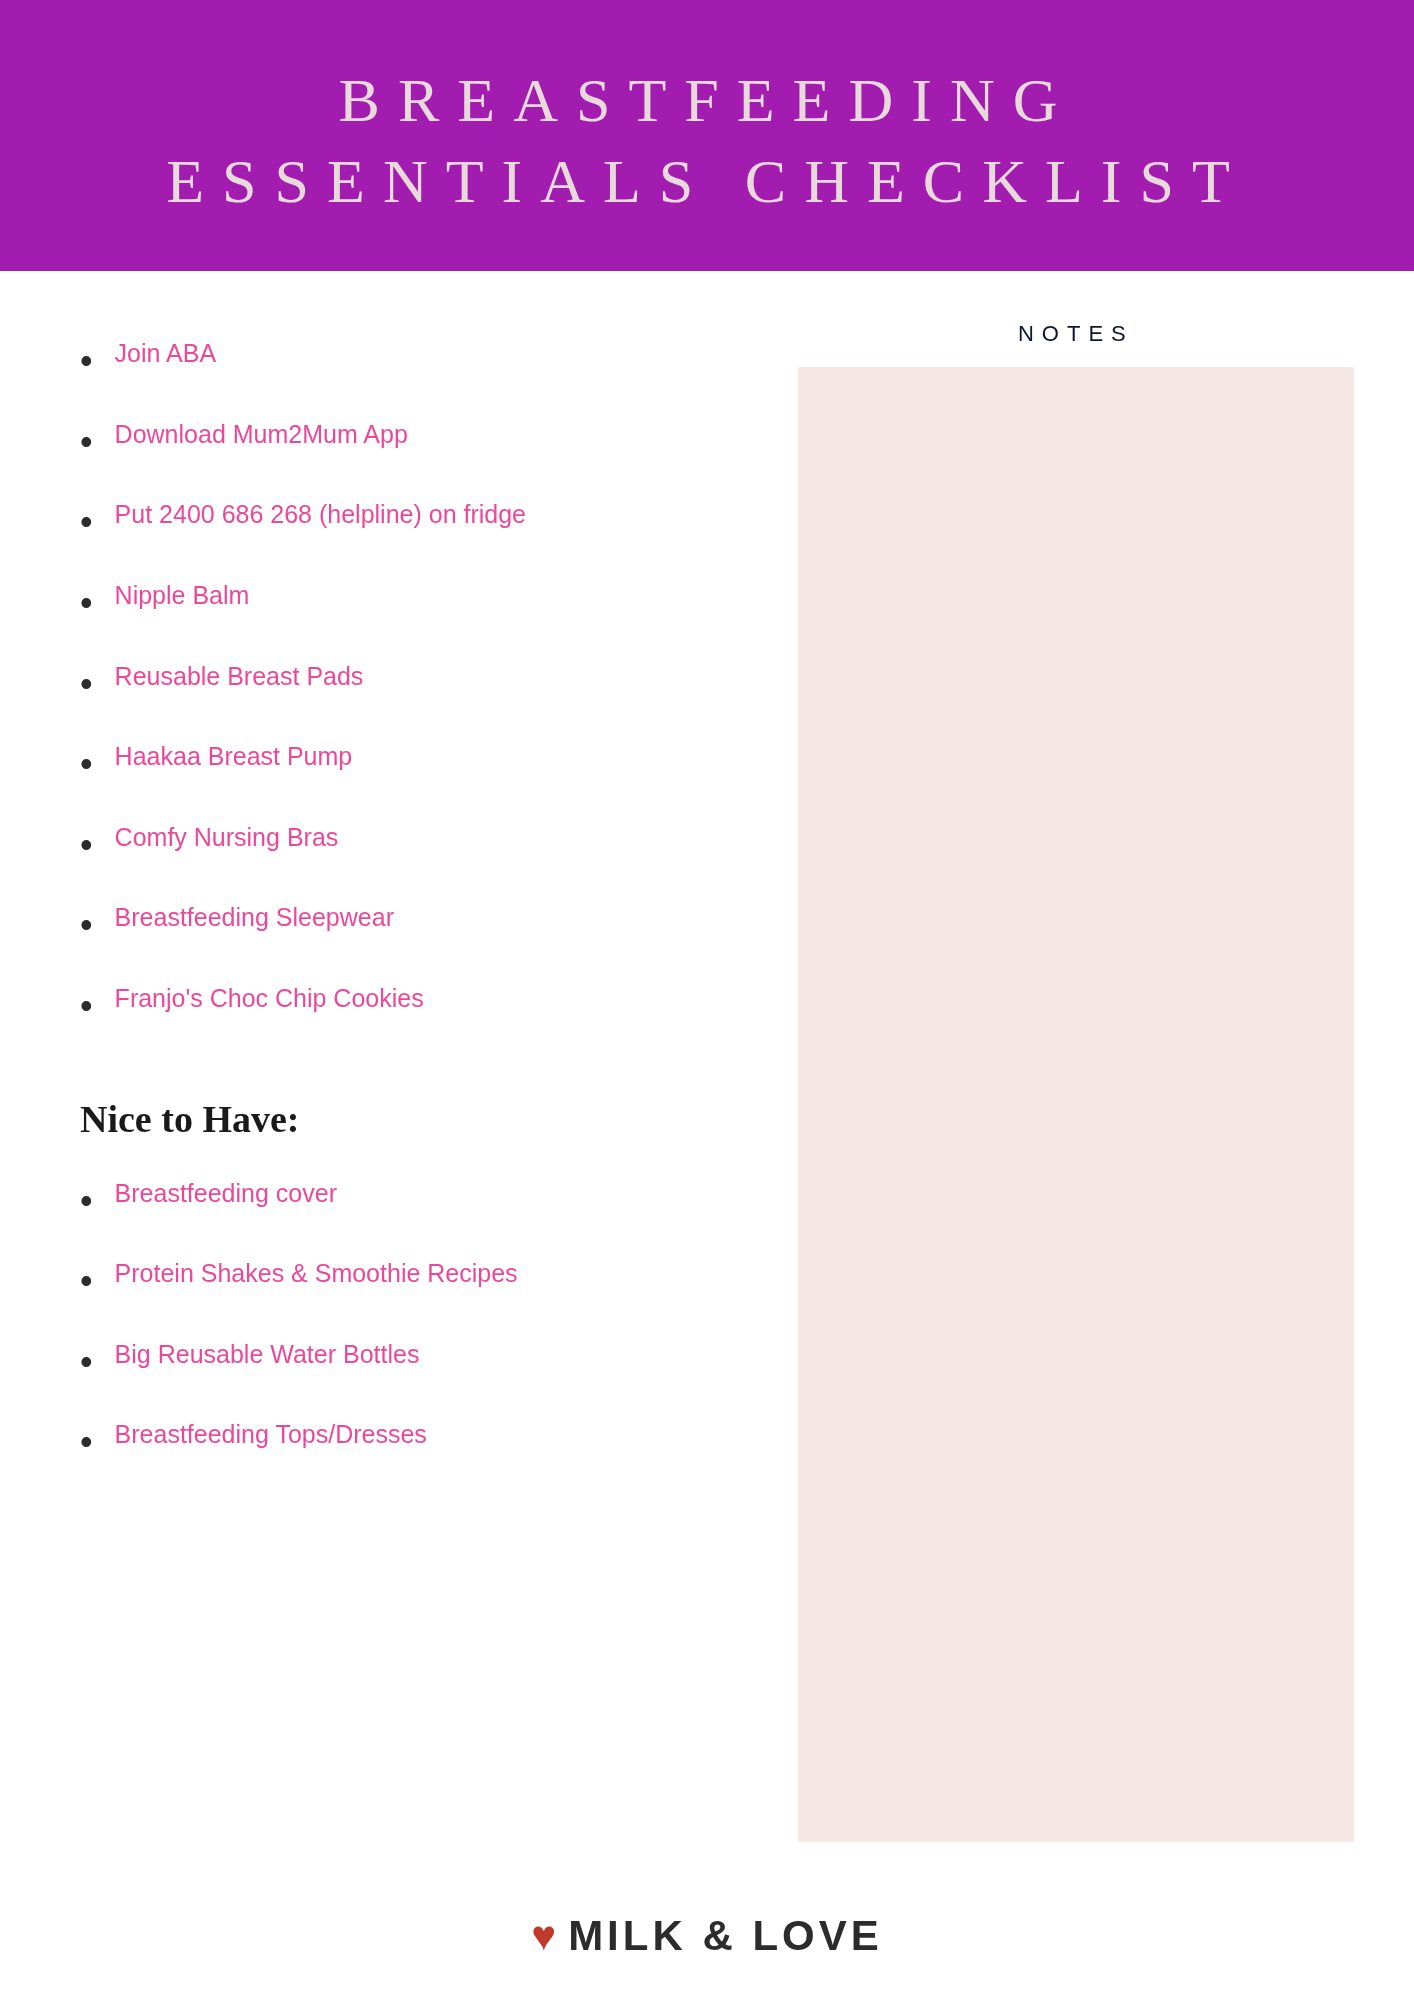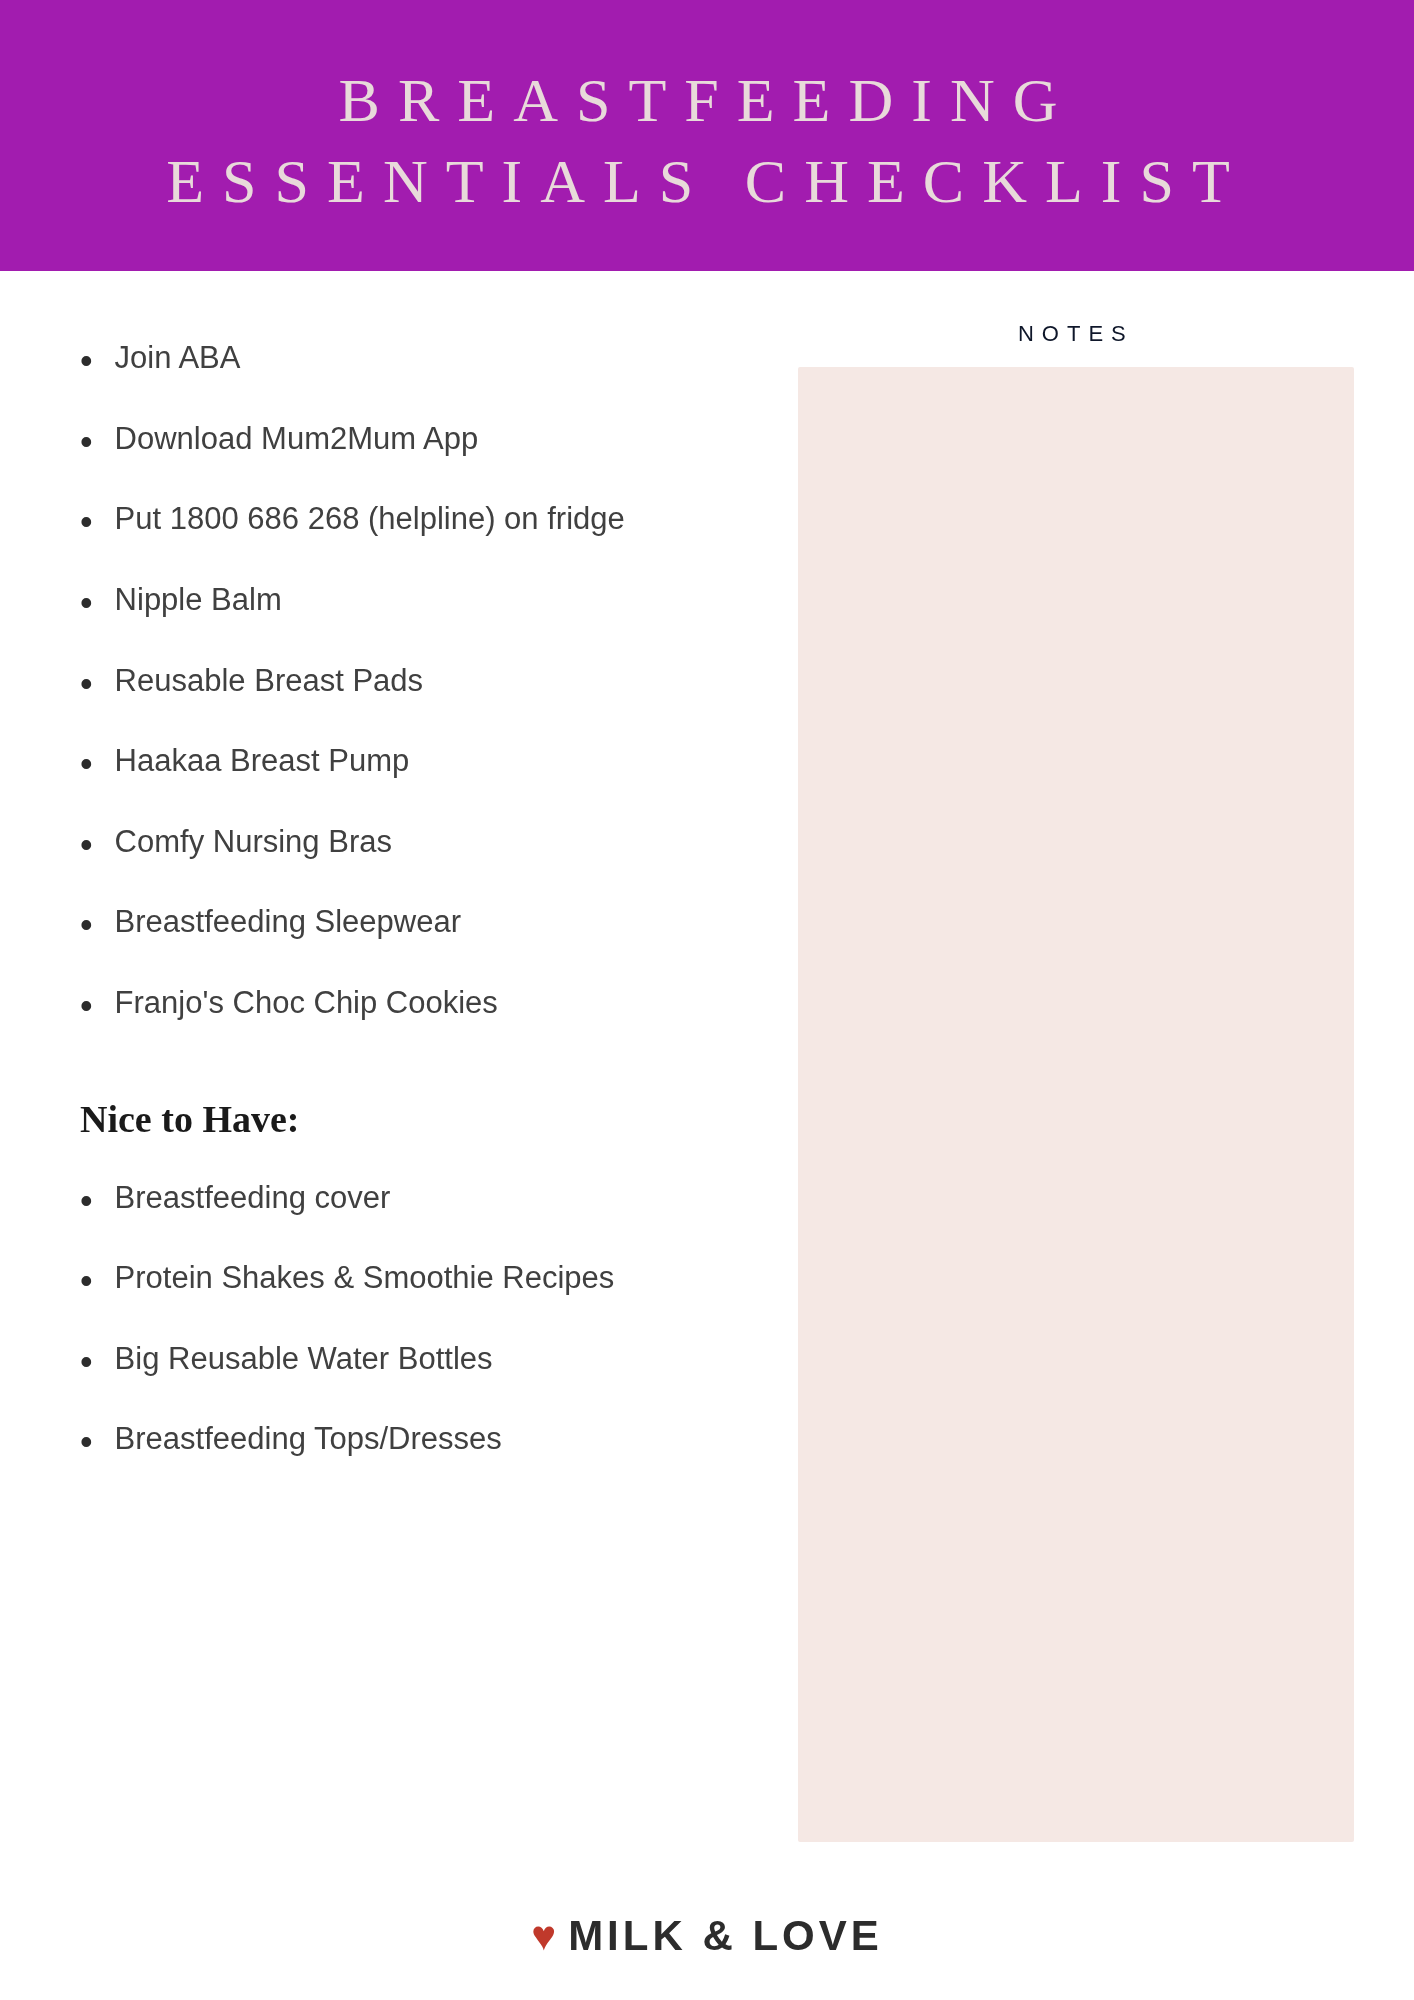--- a/index.html
+++ b/index.html
@@ -69,22 +69,22 @@
       border-radius: 2px;
     }
 
     .checklist {
       list-style: none;
       padding: 0;
       margin: 0;
     }
 
     .checklist li {
-      font-size: 31px;
-      color: #404040;
+      font-size: 25px;
+      color: #ec4899;
       padding: 16px 0;
       display: flex;
       align-items: flex-start;
       line-height: 1.35;
       font-family: Arial, Helvetica, sans-serif;
       font-weight: 400;
     }
 
     .checklist li::before {
       content: "•";
@@ -140,21 +140,21 @@
 
   <div class="left-column">
     <ul class="checklist">
       <li>
           <span>Join ABA</span>
         </li>
       <li>
           <span>Download Mum2Mum App</span>
         </li>
       <li>
-          <span>Put 1800 686 268 (helpline) on fridge</span>
+          <span>Put 2400 686 268 (helpline) on fridge</span>
         </li>
       <li>
           <span>Nipple Balm</span>
         </li>
       <li>
           <span>Reusable Breast Pads</span>
         </li>
       <li>
           <span>Haakaa Breast Pump</span>
         </li>

